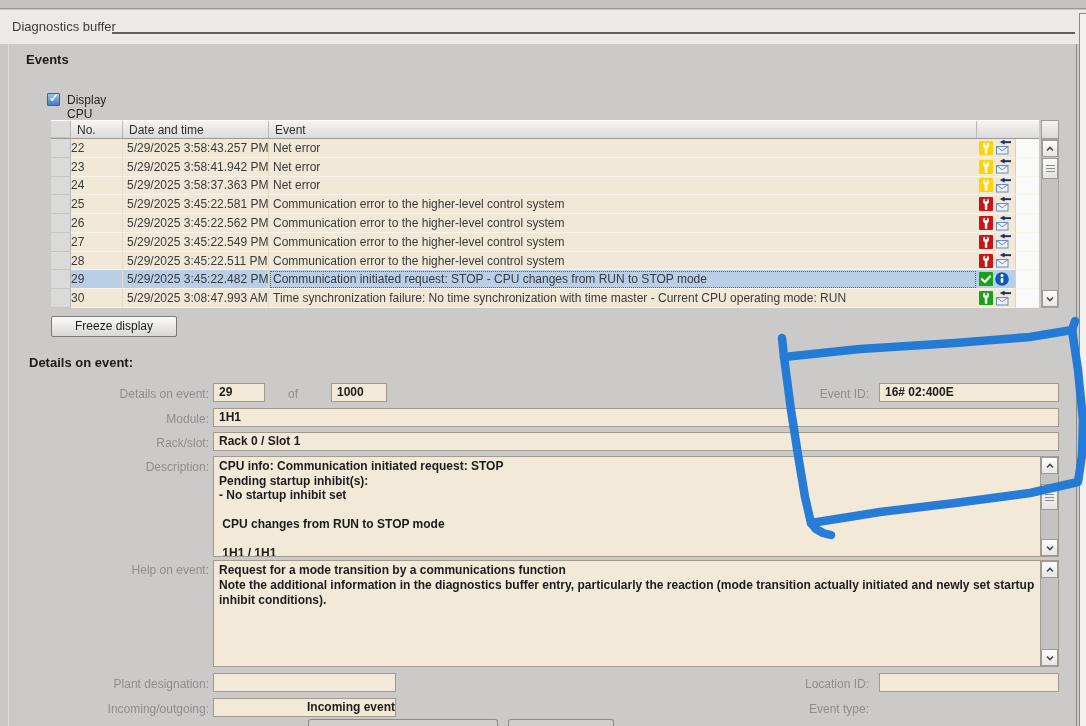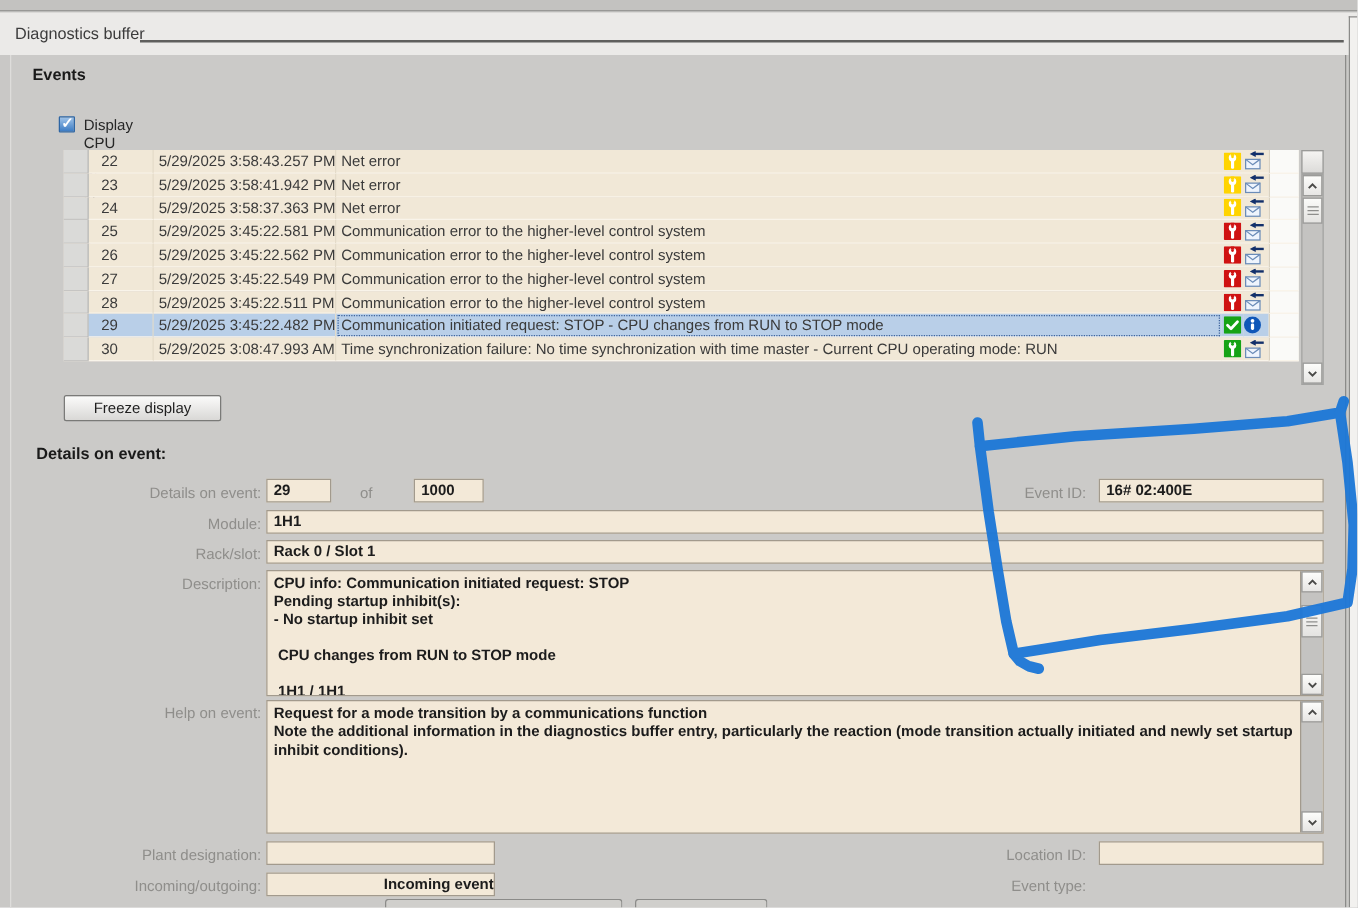--- a/index.html
+++ b/index.html
@@ -26,21 +26,21 @@
   
   .tbl { position:absolute; left:42px; top:76px; width:988px; }
   .tbl-head { display:flex; height:19px; background:linear-gradient(#f5f4f2,#dcdbd9); border-top:1px solid #fdfdfb; border-bottom:1px solid #9a9a98; }
   .tbl-head .hc { border-right:1px solid #b9b8b6; line-height:18px; padding-left:6px; color:#2e2e2e; overflow:hidden; white-space:nowrap; }
   .tbl-body { display:flex; flex-direction:column; height:169px; }
   .trow { display:flex; flex:1; background:#f1e8d7; }
   .trow.selected .c-no, .trow.selected .c-date, .trow.selected .c-event,
   .trow.selected .c-icon, .trow.selected .c-icon2 { background:#b9cfe8; }
   .trow .cell { border-bottom:1px solid #f9f4ea; overflow:hidden; white-space:nowrap; display:flex; align-items:center; }
   .c-sel   { width:20px; background:#dadad8; border-right:1px solid #b9b8b6; border-bottom:1px solid #c6c5c3 !important; }
-  .c-no    { width:52px; padding-left:10px; border-right:1px solid #e4dbc9; color:#3a3a3a; }
+  .c-no    { width:52px; border-right:1px solid #e4dbc9; color:#3a3a3a; }
   .c-date  { width:146px; padding-left:4px; border-right:1px solid #e4dbc9; color:#3a3a3a; }
   .c-event { flex:1; padding-left:4px; color:#3a3a3a; }
   .trow.selected .c-event { outline:1px dotted #3c639c; outline-offset:-2px; }
   .c-icon  { width:18px; justify-content:center; }
   .c-icon2 { width:20px; justify-content:flex-start; }
   .c-white { width:24px; background:#fafaf8; border-left:1px solid #d9d1c1; }
   .c-icon svg, .c-icon2 svg { display:block; }
 
   
   .sbar { position:absolute; background:#c4c3c1; border:1px solid #a3a3a1; }
@@ -80,20 +80,27 @@
     <div class="h-events">Events</div>
 
     <div class="cbx-row">
       <div class="cbx checked" id="cpu-time-checkbox">
         <span class="mark">✓</span>
       </div>
       <div class="cbx-label">Display CPU Time Stamps in PG/PC local time</div>
     </div>
 
     <div class="tbl">
+      <div class="tbl-head">
+        <div class="hc c-sel"></div>
+        <div class="hc" style="width:52px">No.</div>
+        <div class="hc" style="width:146px">Date and time</div>
+        <div class="hc" style="flex:1">Event</div>
+        <div class="hc" style="width:62px; border-right:none"></div>
+      </div>
       <div class="tbl-body" id="tbl-body">
           <div class="trow">
             <div class="cell c-sel"></div>
             <div class="cell c-no">22</div>
             <div class="cell c-date">5/29/2025 3:58:43.257 PM</div>
             <div class="cell c-event">Net error</div>
             <div class="cell c-icon">
               <svg width="14" height="14" viewBox="0 0 14 14">
                 <rect width="14" height="14" rx="1" fill="#ffd400"></rect>
                 <circle cx="7" cy="4.2" r="3" fill="#fff"></circle>

